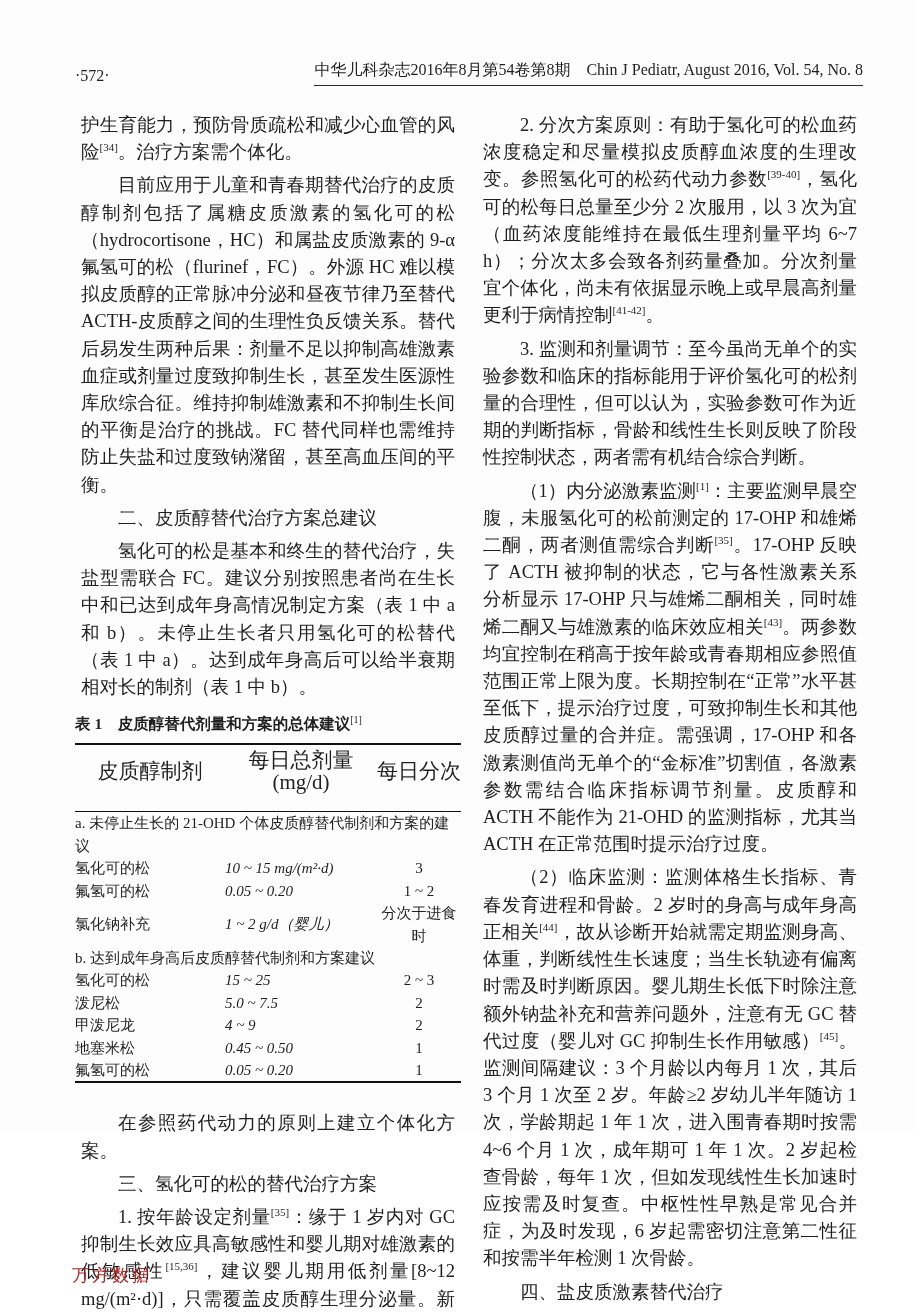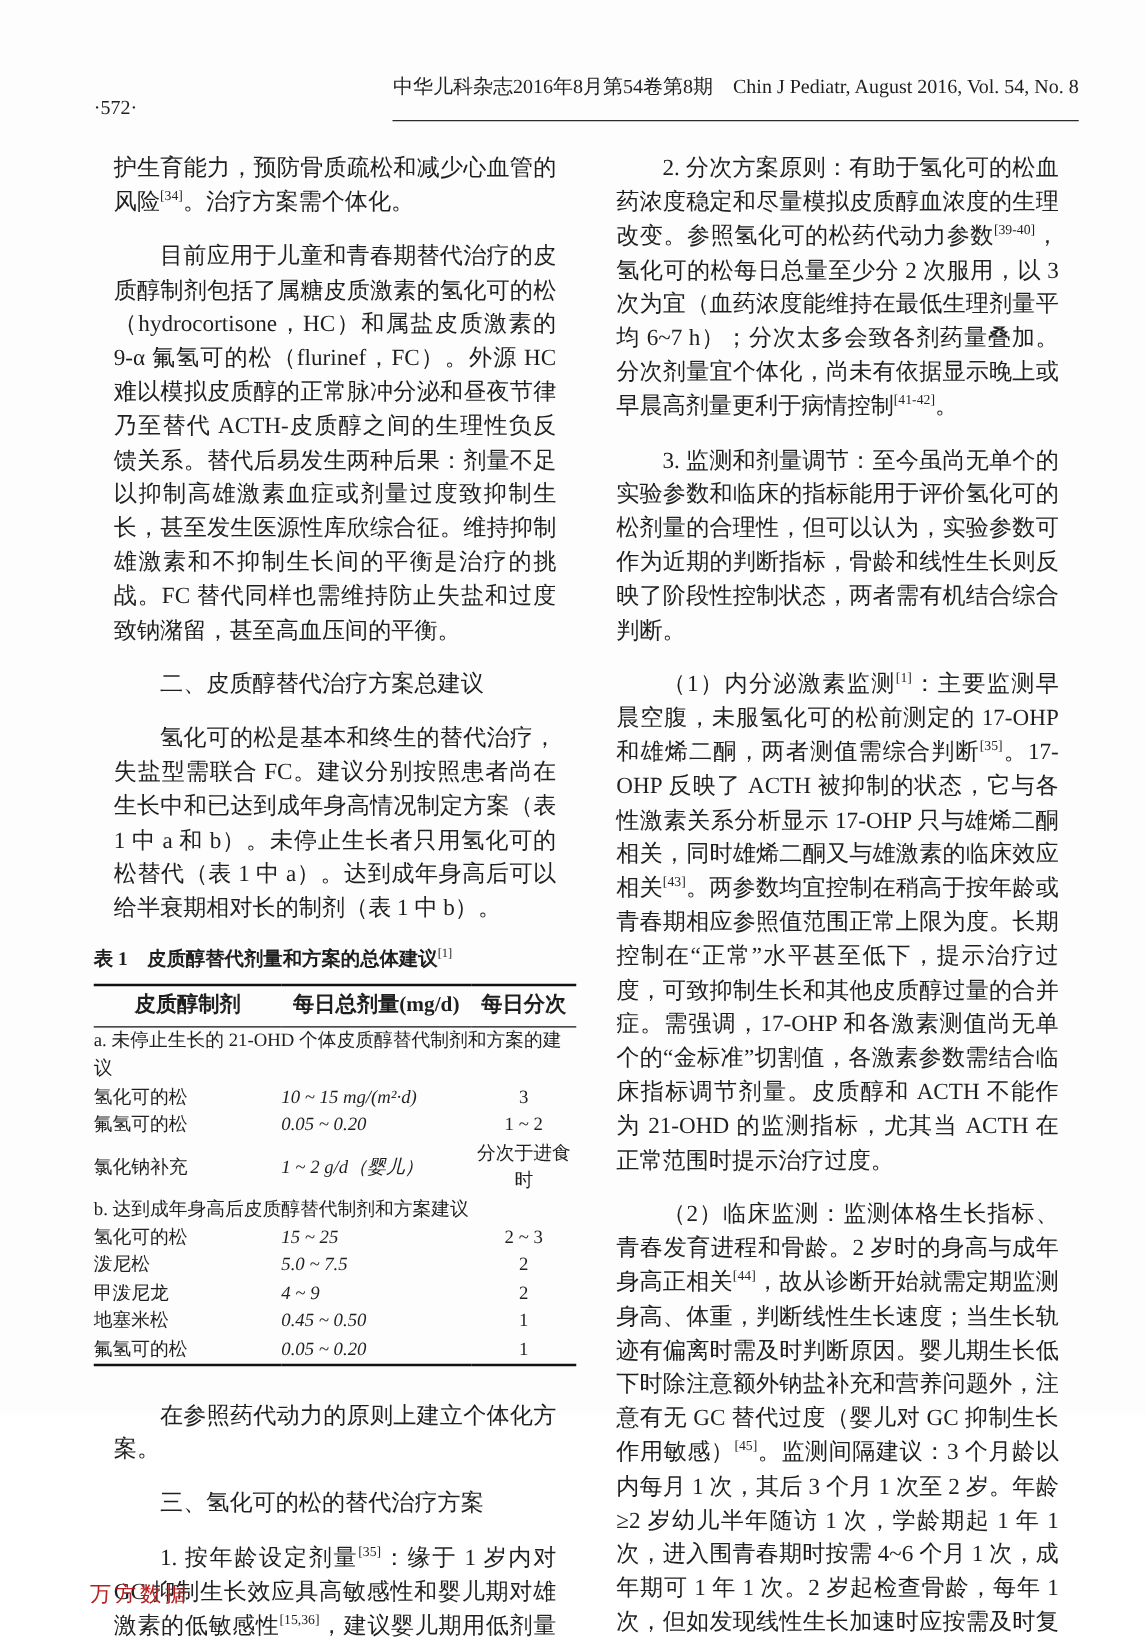--- a/index.html
+++ b/index.html
@@ -5,40 +5,40 @@
   html,body{margin:0;padding:0;background:#ffffff;}
   body{width:917px;height:1313px;overflow:hidden;
        font-family:"Liberation Serif","DejaVu Serif",serif;color:#1f1f1f;}
   .page{position:relative;width:917px;height:1132px;background:#fdfdfd;}
 
   
   .pagehead{position:absolute;top:60px;left:75px;width:788px;
             display:flex;justify-content:space-between;align-items:flex-end;
             font-size:16px;line-height:20px;}
   .pagenum{white-space:nowrap;}
-  .journal{white-space:nowrap;border-bottom:1.6px solid #2a2a2a;padding-bottom:16px;}
+  .journal{white-space:nowrap;border-bottom:1.6px solid #2a2a2a;padding-bottom:5px;}
 
   
   .columns{position:absolute;top:106px;left:75px;width:788px;
            display:flex;gap:16px;}
   .col{width:386px;font-size:18.5px;line-height:27.2px;text-align:justify;
        text-justify:inter-ideograph;}
-  p.para{margin:16px;}
+  p.para{margin:6px;}
   .indent{text-indent:2em;}
   sup{font-size:11px;line-height:0;vertical-align:super;letter-spacing:0;}
 
   
   .tablewrap{margin:12px 0 27px 0;font-size:15px;line-height:22.4px;text-align:left;
              text-indent:0;}
   .tcaption{text-align:left;font-weight:bold;font-size:15.5px;margin:0 0 7px 0;}
   .tcaption sup{font-weight:normal;font-size:10px;}
   table.t1{width:100%;border-collapse:collapse;
            border-top:2px solid #111;border-bottom:2px solid #111;}
-  table.t1 thead th{font-weight:bold;text-align:center;padding:4px 0 6px 0;
-                    border-bottom:1.2px solid #111;font-size:17px;}
+  table.t1 thead th{font-weight:normal;text-align:center;padding:4px 0 18px 0;
+                    border-bottom:1.2px solid #111;font-size:21px;}
   table.t1 td{padding:0;vertical-align:middle;}
   td.c1{padding-left:26px;}
   td.c2{text-align:left;font-style:italic;}
   td.c3{text-align:center;}
   td.sec{text-align:left;}
 
   
   .watermark{position:absolute;left:72px;top:1264px;font-size:17px;
              color:#b91c1c;letter-spacing:3px;}
 </style>

